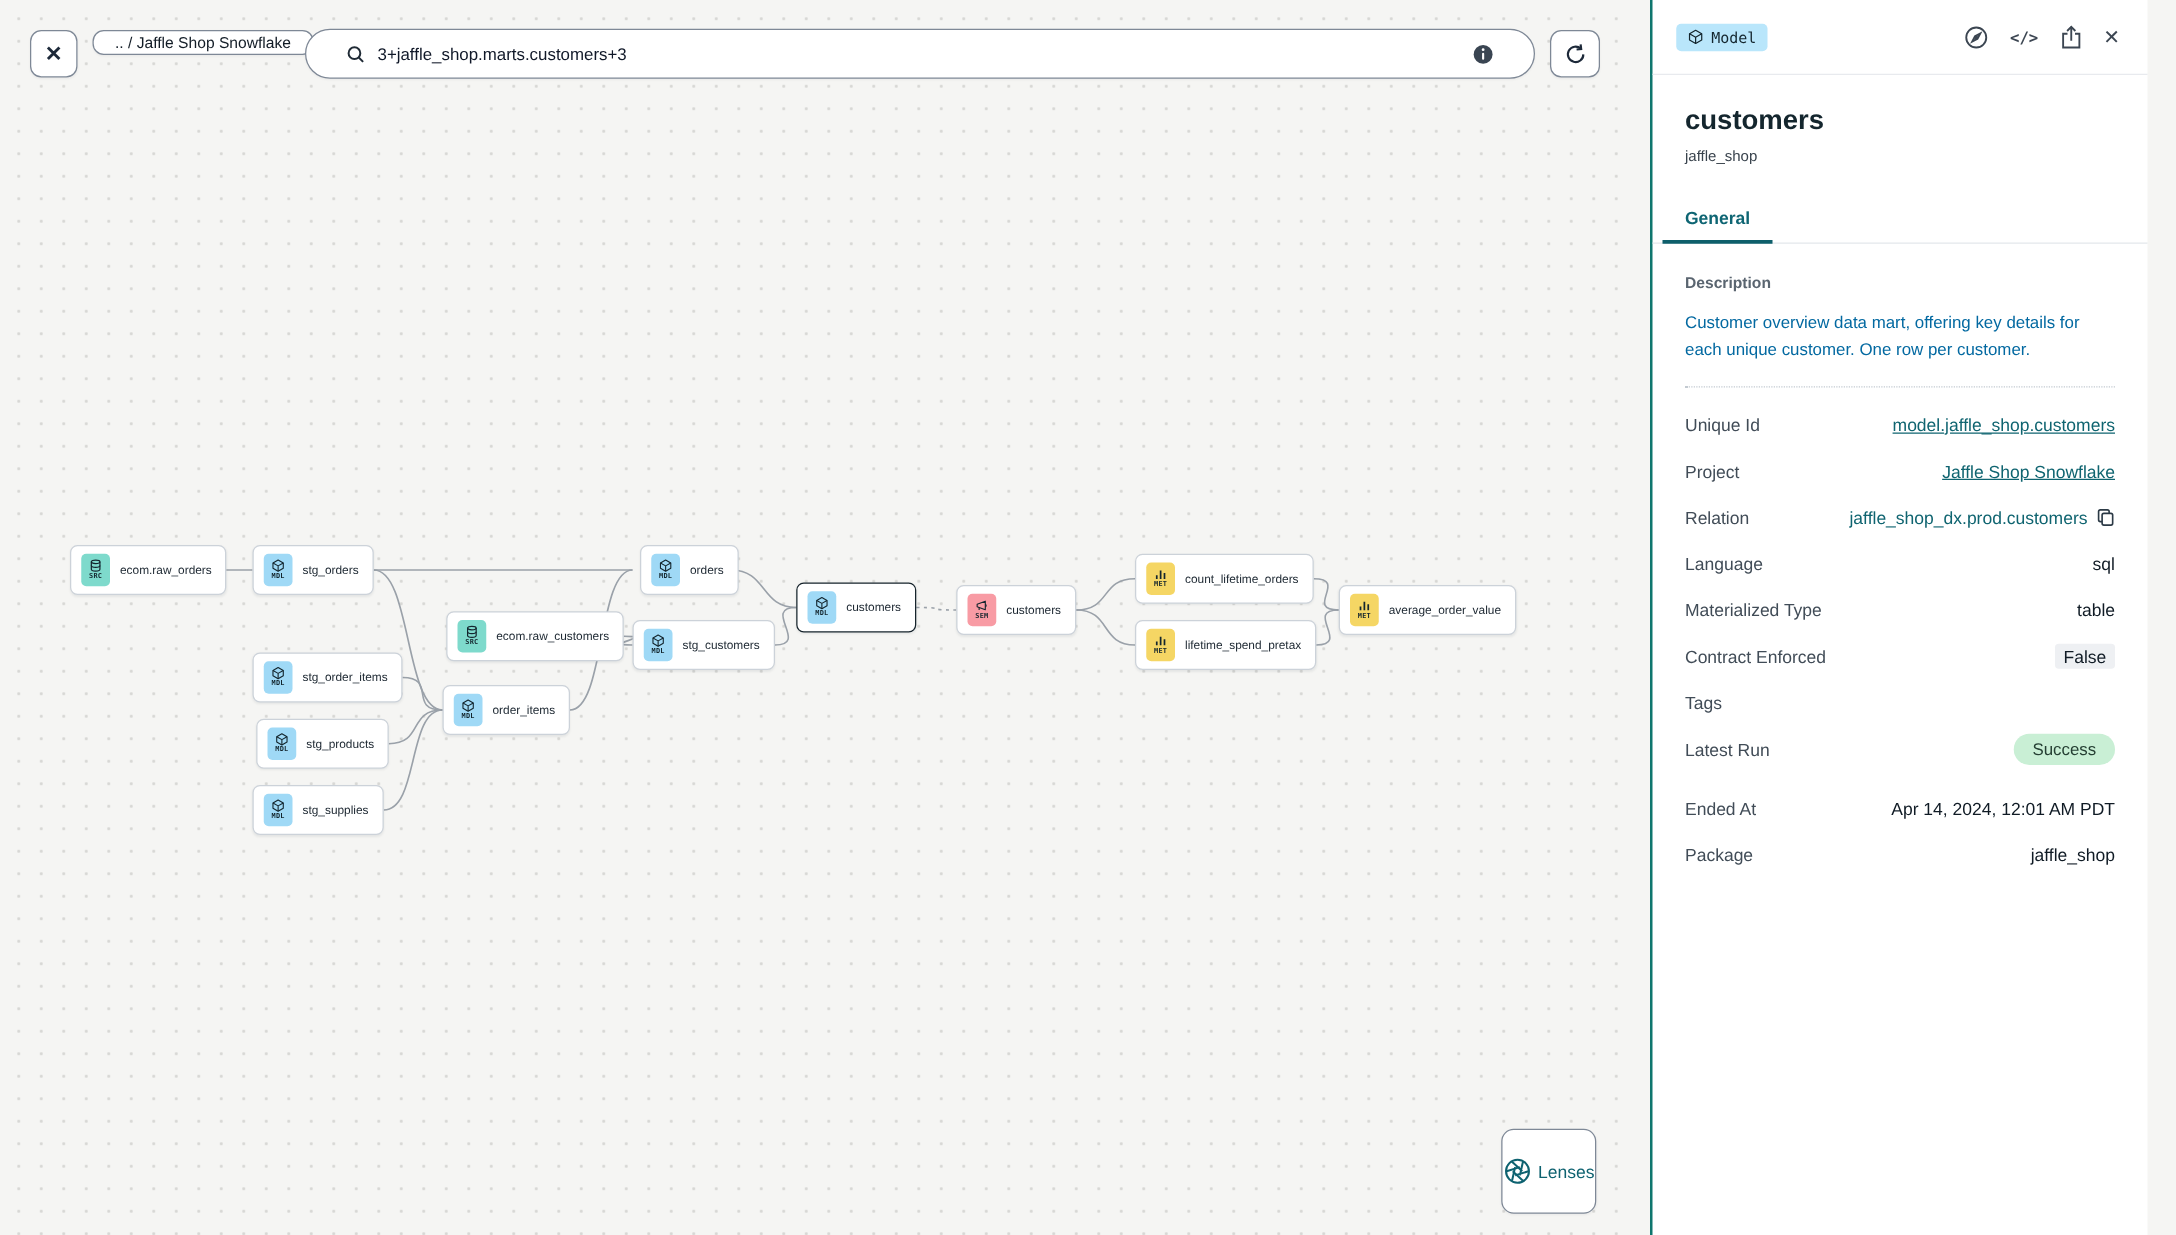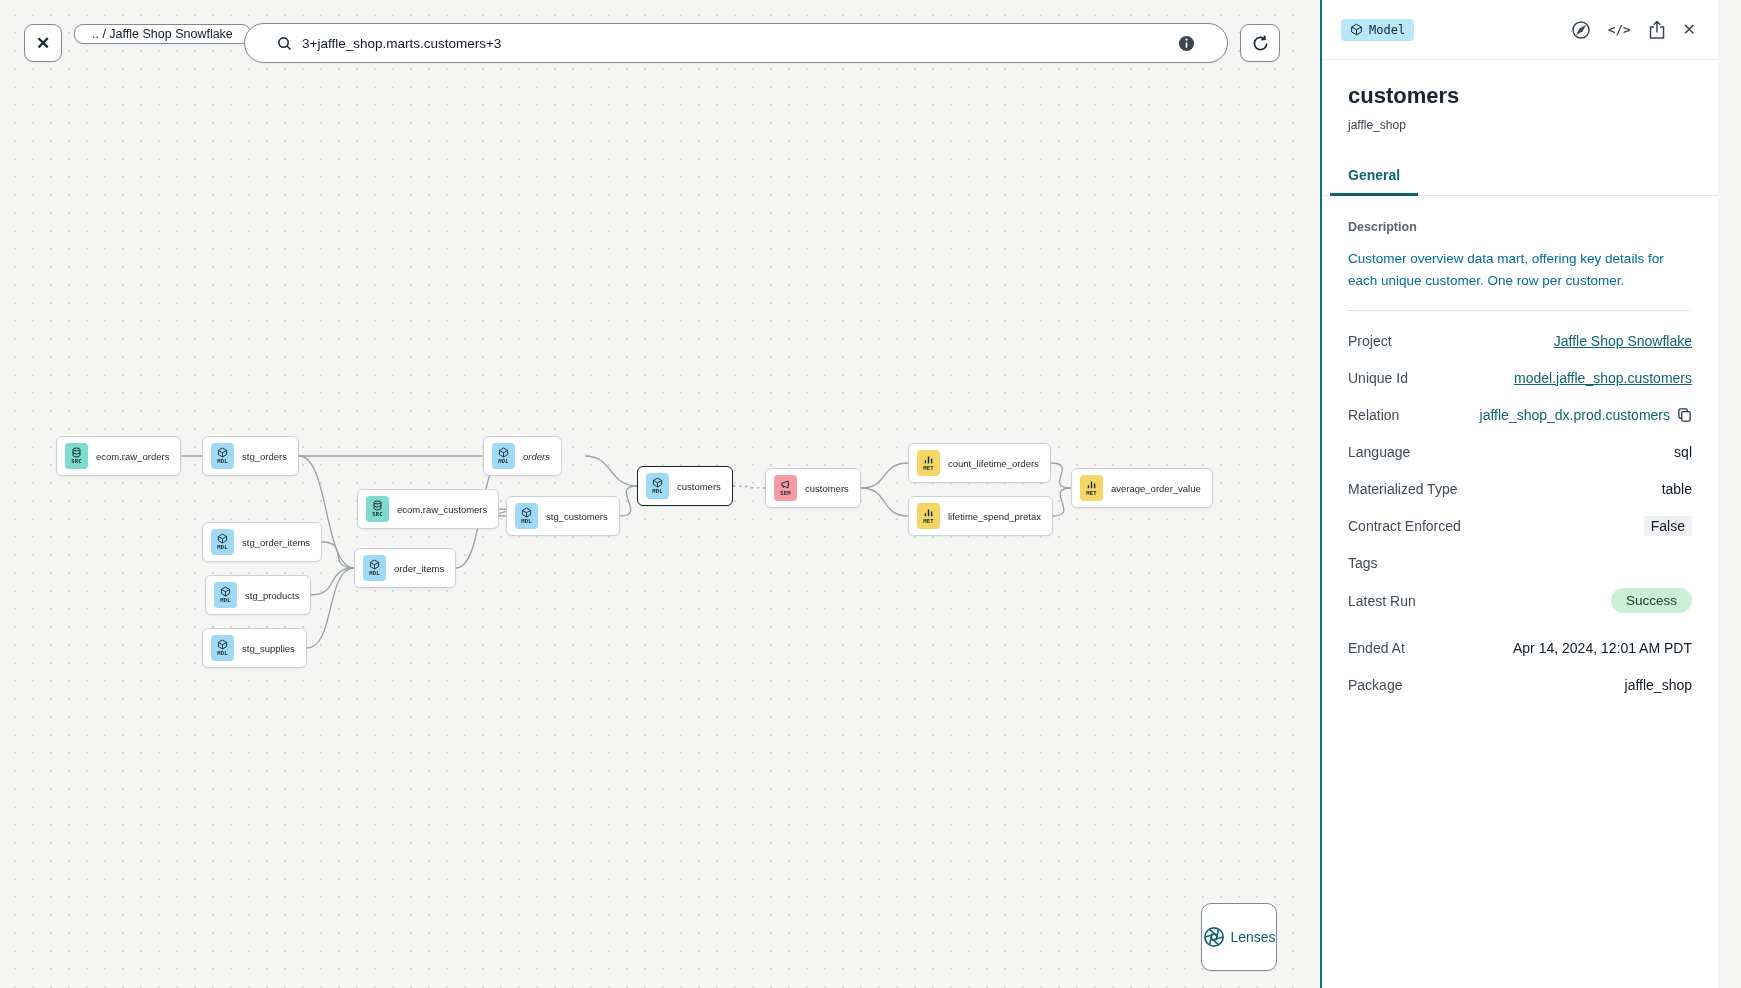--- a/index.html
+++ b/index.html
@@ -178,21 +178,21 @@
       <div class="node type-model" style="left: 354px; top: 548px;">
         <span class="node-badge">
           <svg viewBox="0 0 16 16" fill="none" stroke="currentColor" stroke-width="1.3" stroke-linejoin="round">
             <path d="M8 1.5 14 5v6L8 14.5 2 11V5Z"></path>
             <path d="M2 5l6 3.3L14 5 M8 8.3v6.2"></path>
           </svg>
           <span class="badge-label">MDL</span>
         </span>
         <span class="node-label">order_items</span>
       </div>
-      <div class="node type-model" style="left: 483px; top: 436px; font-style: italic;">
+      <div class="node type-model" style="left: 512px; top: 436px;">
         <span class="node-badge">
           <svg viewBox="0 0 16 16" fill="none" stroke="currentColor" stroke-width="1.3" stroke-linejoin="round">
             <path d="M8 1.5 14 5v6L8 14.5 2 11V5Z"></path>
             <path d="M2 5l6 3.3L14 5 M8 8.3v6.2"></path>
           </svg>
           <span class="badge-label">MDL</span>
         </span>
         <span class="node-label">orders</span>
       </div>
       <div class="node type-model" style="left: 506px; top: 496px;">
@@ -328,29 +328,29 @@
 
     <div class="tabs">
       <span class="tab active">General</span>
     </div>
 
     <div class="section-label">Description</div>
     <div class="description-text">Customer overview data mart, offering key details for each unique customer. One row per customer.</div>
 
     <div class="fields" id="fields">
         <div class="field-row">
+          <span class="field-label">Unique Id</span>
+          <span class="field-value">
+            <span class="value-link">model.jaffle_shop.customers</span>
+          </span>
+        </div>
+        <div class="field-row">
           <span class="field-label">Project</span>
           <span class="field-value">
             <span class="value-link">Jaffle Shop Snowflake</span>
-          </span>
-        </div>
-        <div class="field-row">
-          <span class="field-label">Unique Id</span>
-          <span class="field-value">
-            <span class="value-link">model.jaffle_shop.customers</span>
           </span>
         </div>
         <div class="field-row">
           <span class="field-label">Relation</span>
           <span class="field-value">
             <span class="value-teal">jaffle_shop_dx.prod.customers</span>
             <span class="copy-icon">
               <svg width="15" height="15" viewBox="0 0 16 16" fill="none" stroke="currentColor" stroke-width="1.4">
                 <rect x="5" y="5" width="9" height="10" rx="1.5"></rect>
                 <path d="M11 5V3.5A1.5 1.5 0 0 0 9.5 2H3.5A1.5 1.5 0 0 0 2 3.5v7A1.5 1.5 0 0 0 3.5 12H5"></path>

